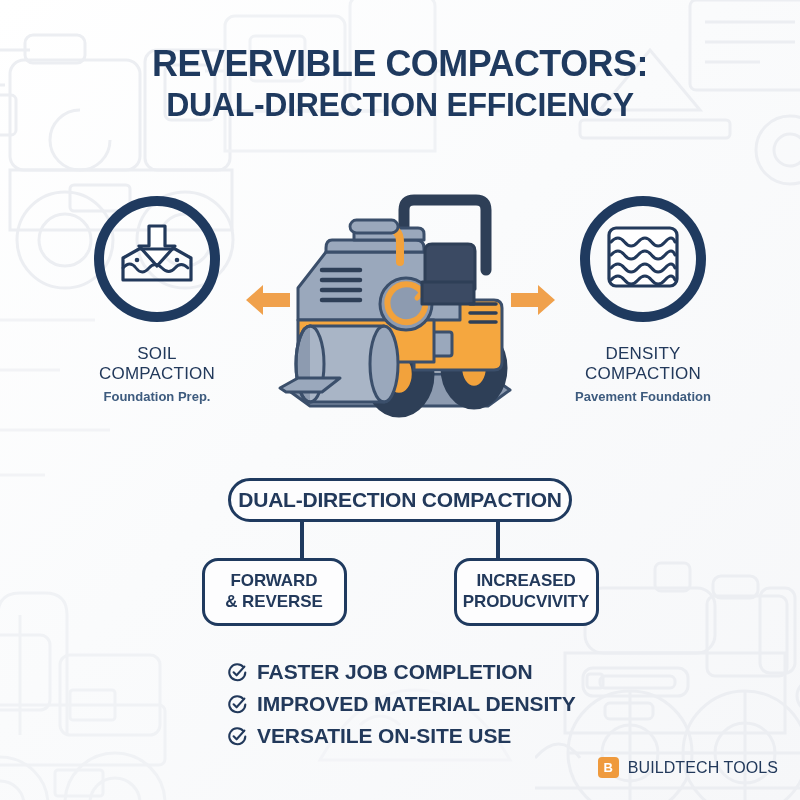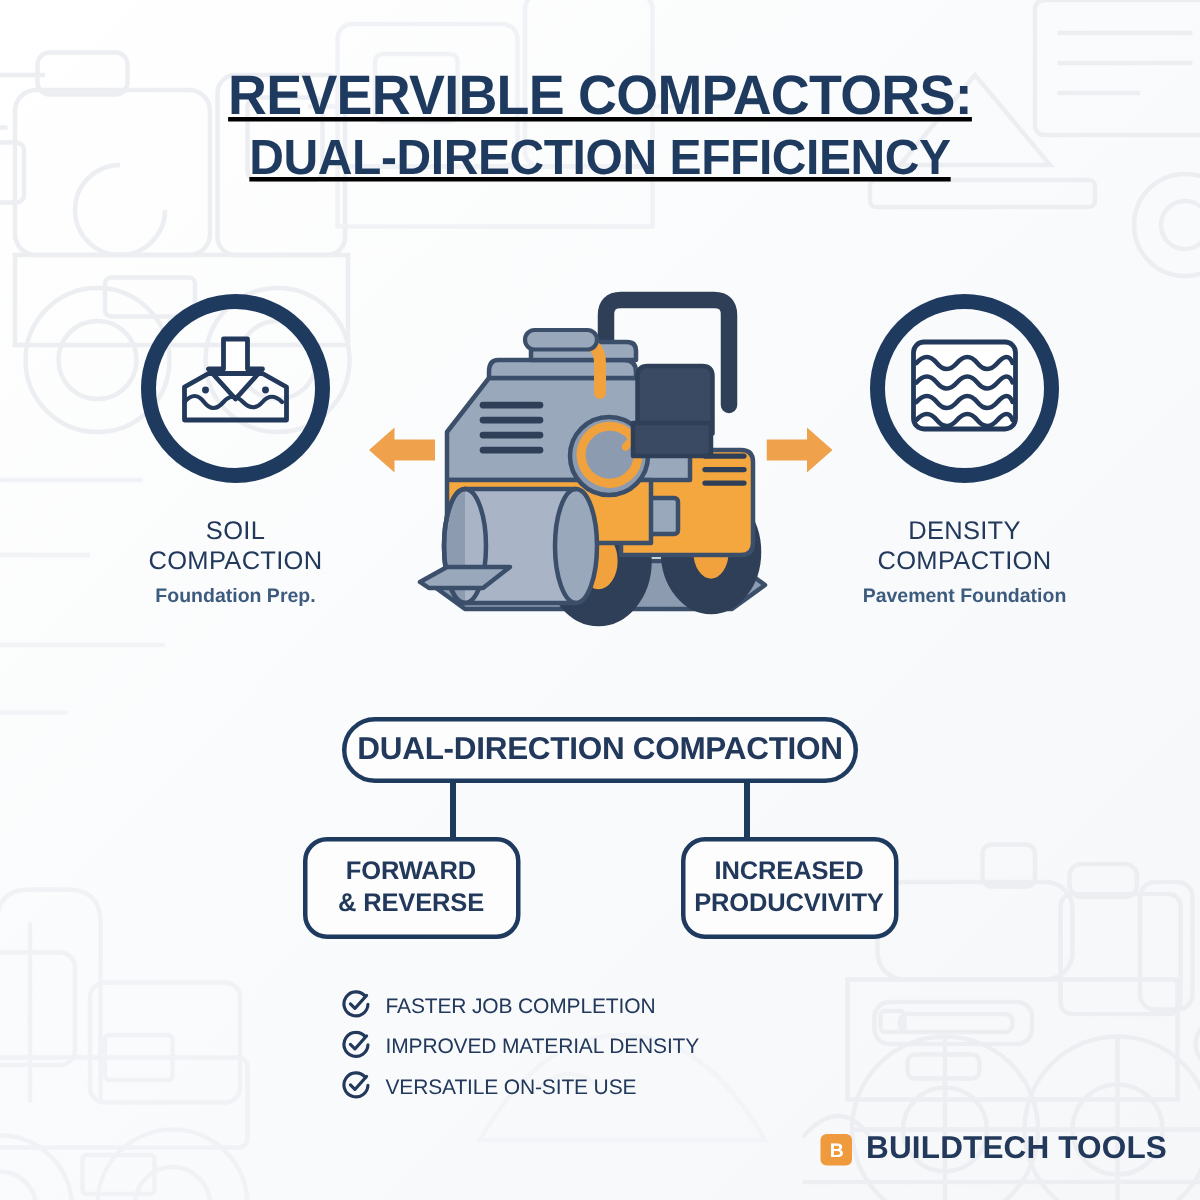--- a/index.html
+++ b/index.html
@@ -15,21 +15,20 @@
       linear-gradient(135deg,#ffffff 0%,#fafbfc 45%,#f6f7f9 100%);
     overflow:hidden;
   }
   .wm{position:absolute;opacity:1;pointer-events:none;}
   .wm svg{display:block;}
 
   
   .title-wrap{
     position:absolute;left:0;right:0;top:44px;text-align:center;
     z-index:5;
-    text-decoration:underline;
   }
   .title-l1{
     font-size:37px;font-weight:bold;letter-spacing:-0.5px;
     color:#1f3a5f;line-height:1.06;
     font-family:"Liberation Sans", sans-serif;
     transform:scaleX(0.97);
   }
   .title-l2{
     font-size:33px;font-weight:bold;letter-spacing:-0.3px;
     color:#1f3a5f;line-height:1.12;margin-top:4px;
@@ -98,38 +97,38 @@
   .benefits{
     position:absolute;left:228px;top:660px;z-index:5;
   }
   .benefit{
     display:flex;align-items:center;margin-bottom:8px;
   }
   .benefit-icon{
     width:19px;height:19px;margin-right:10px;flex:0 0 auto;
   }
   .benefit-text{
-    font-size:14px;font-weight:normal;color:#22395b;letter-spacing:-0.1px;
+    font-size:21px;font-weight:bold;color:#22395b;letter-spacing:-0.1px;
   }
 
   
   .logo{
     position:absolute;right:22px;bottom:22px;
     display:flex;align-items:center;z-index:6;
   }
   .logo-mark{
     width:21px;height:21px;border-radius:4px;background:#ef9a3d;
     display:flex;align-items:center;justify-content:center;
     margin-right:9px;
   }
   .logo-mark span{
     color:#ffffff;font-size:13px;font-weight:bold;line-height:1;
   }
   .logo-text{
-    font-size:21px;font-weight:bold;color:#22395b;letter-spacing:0.1px;
+    font-size:16px;font-weight:normal;color:#22395b;letter-spacing:0.1px;
   }
 </style>
 </head>
 <body>
 
 <div id="canvas">
 
   <div class="wm" style="left:-30px;top:-10px;">
     <svg width="330" height="330" viewBox="0 0 330 330" fill="none" stroke="#eceef2" stroke-width="3">
       <rect x="40" y="70" width="130" height="110" rx="14"></rect>

